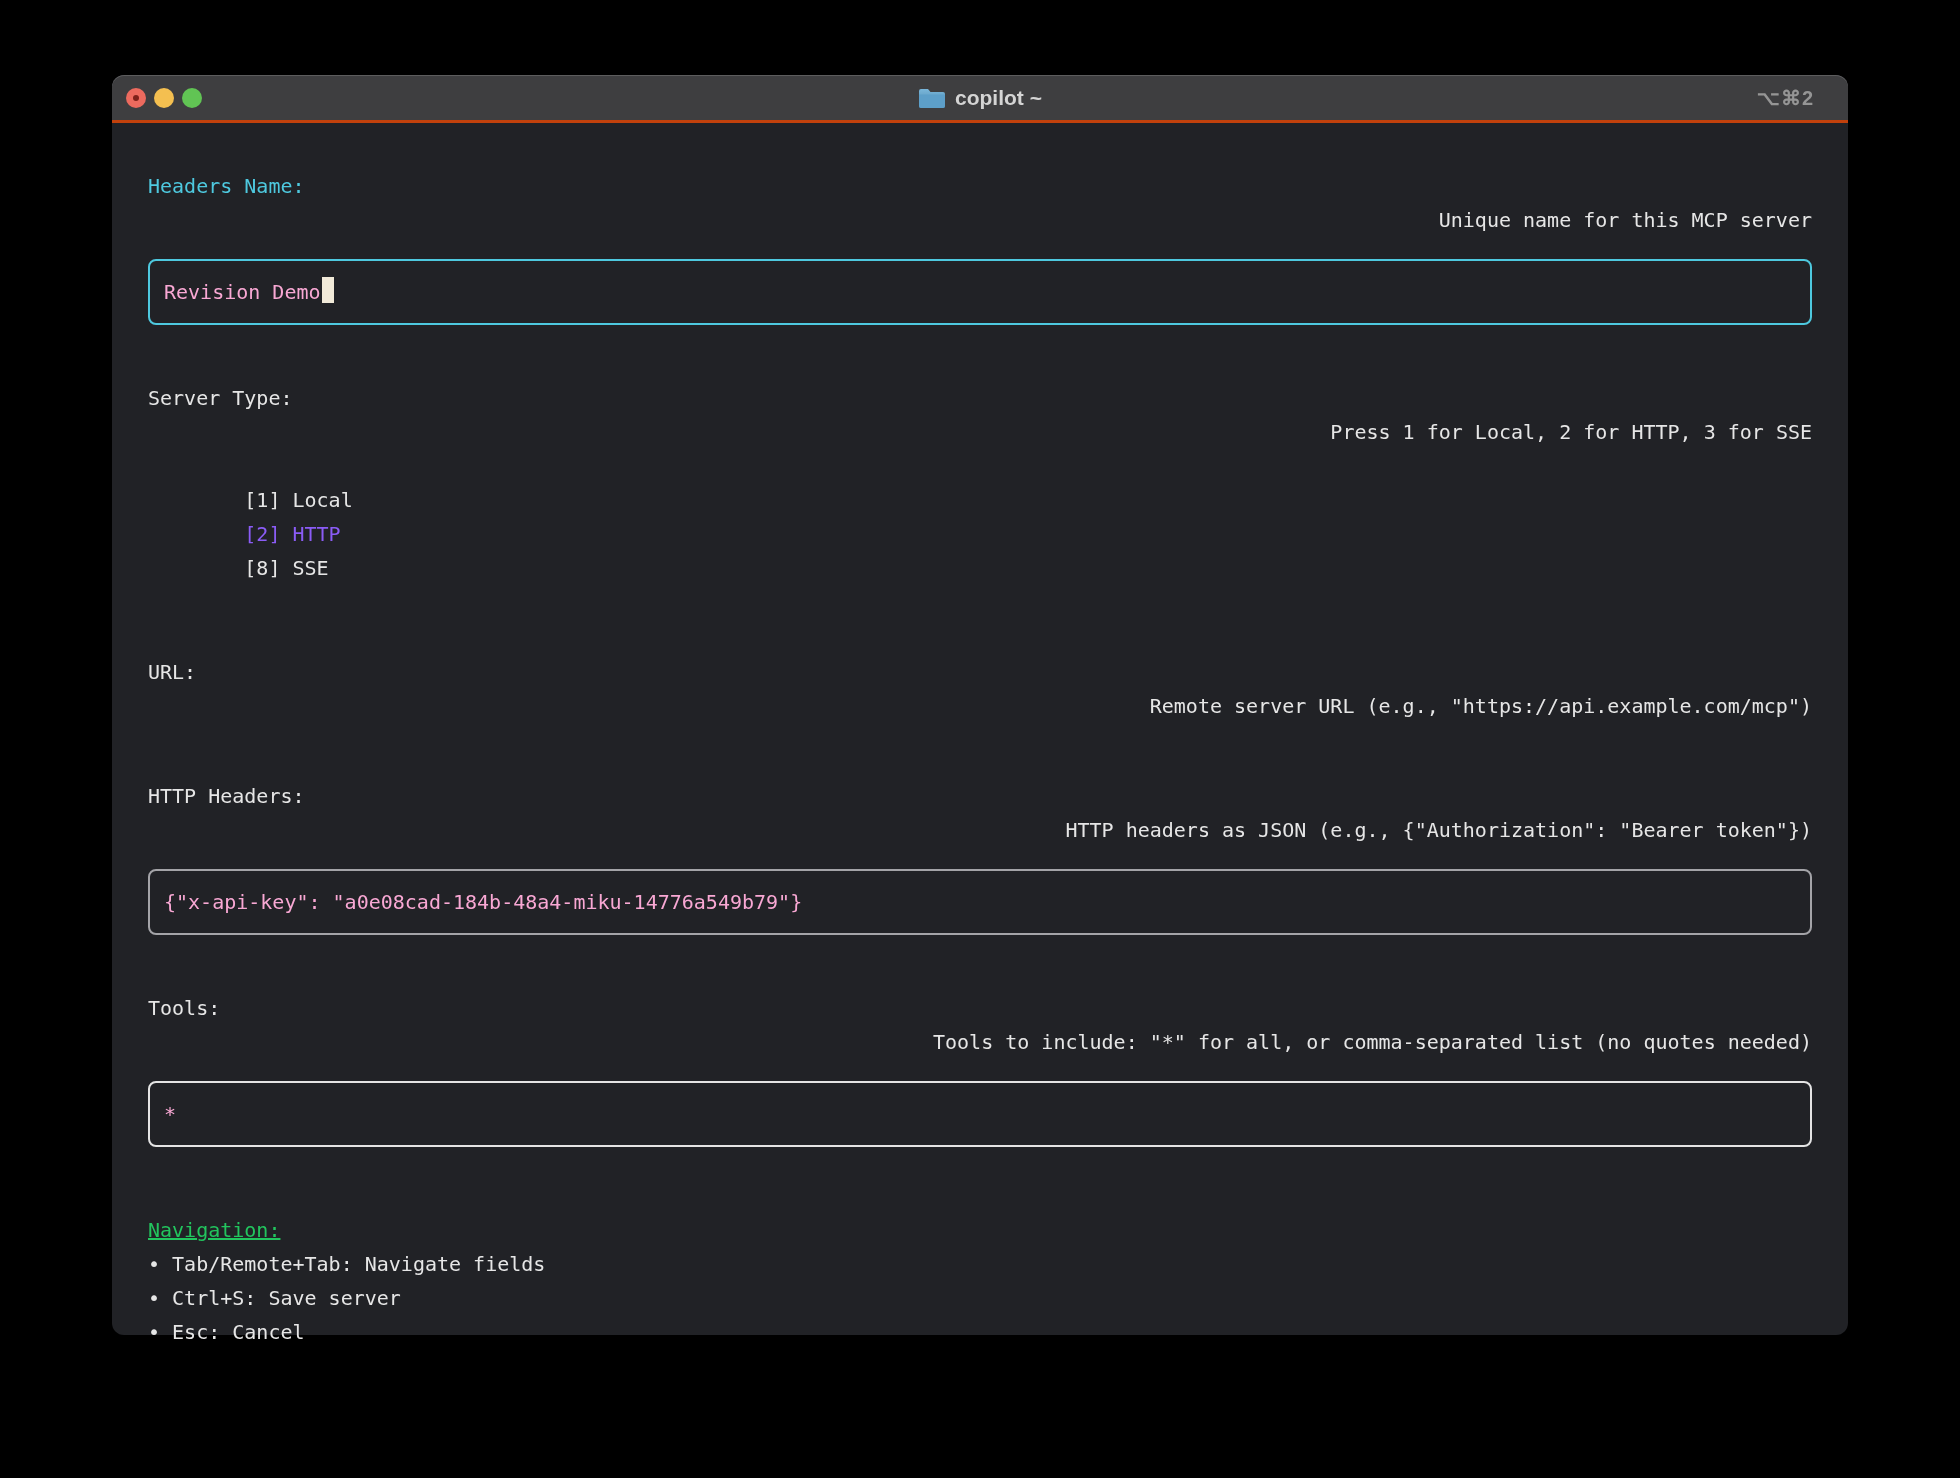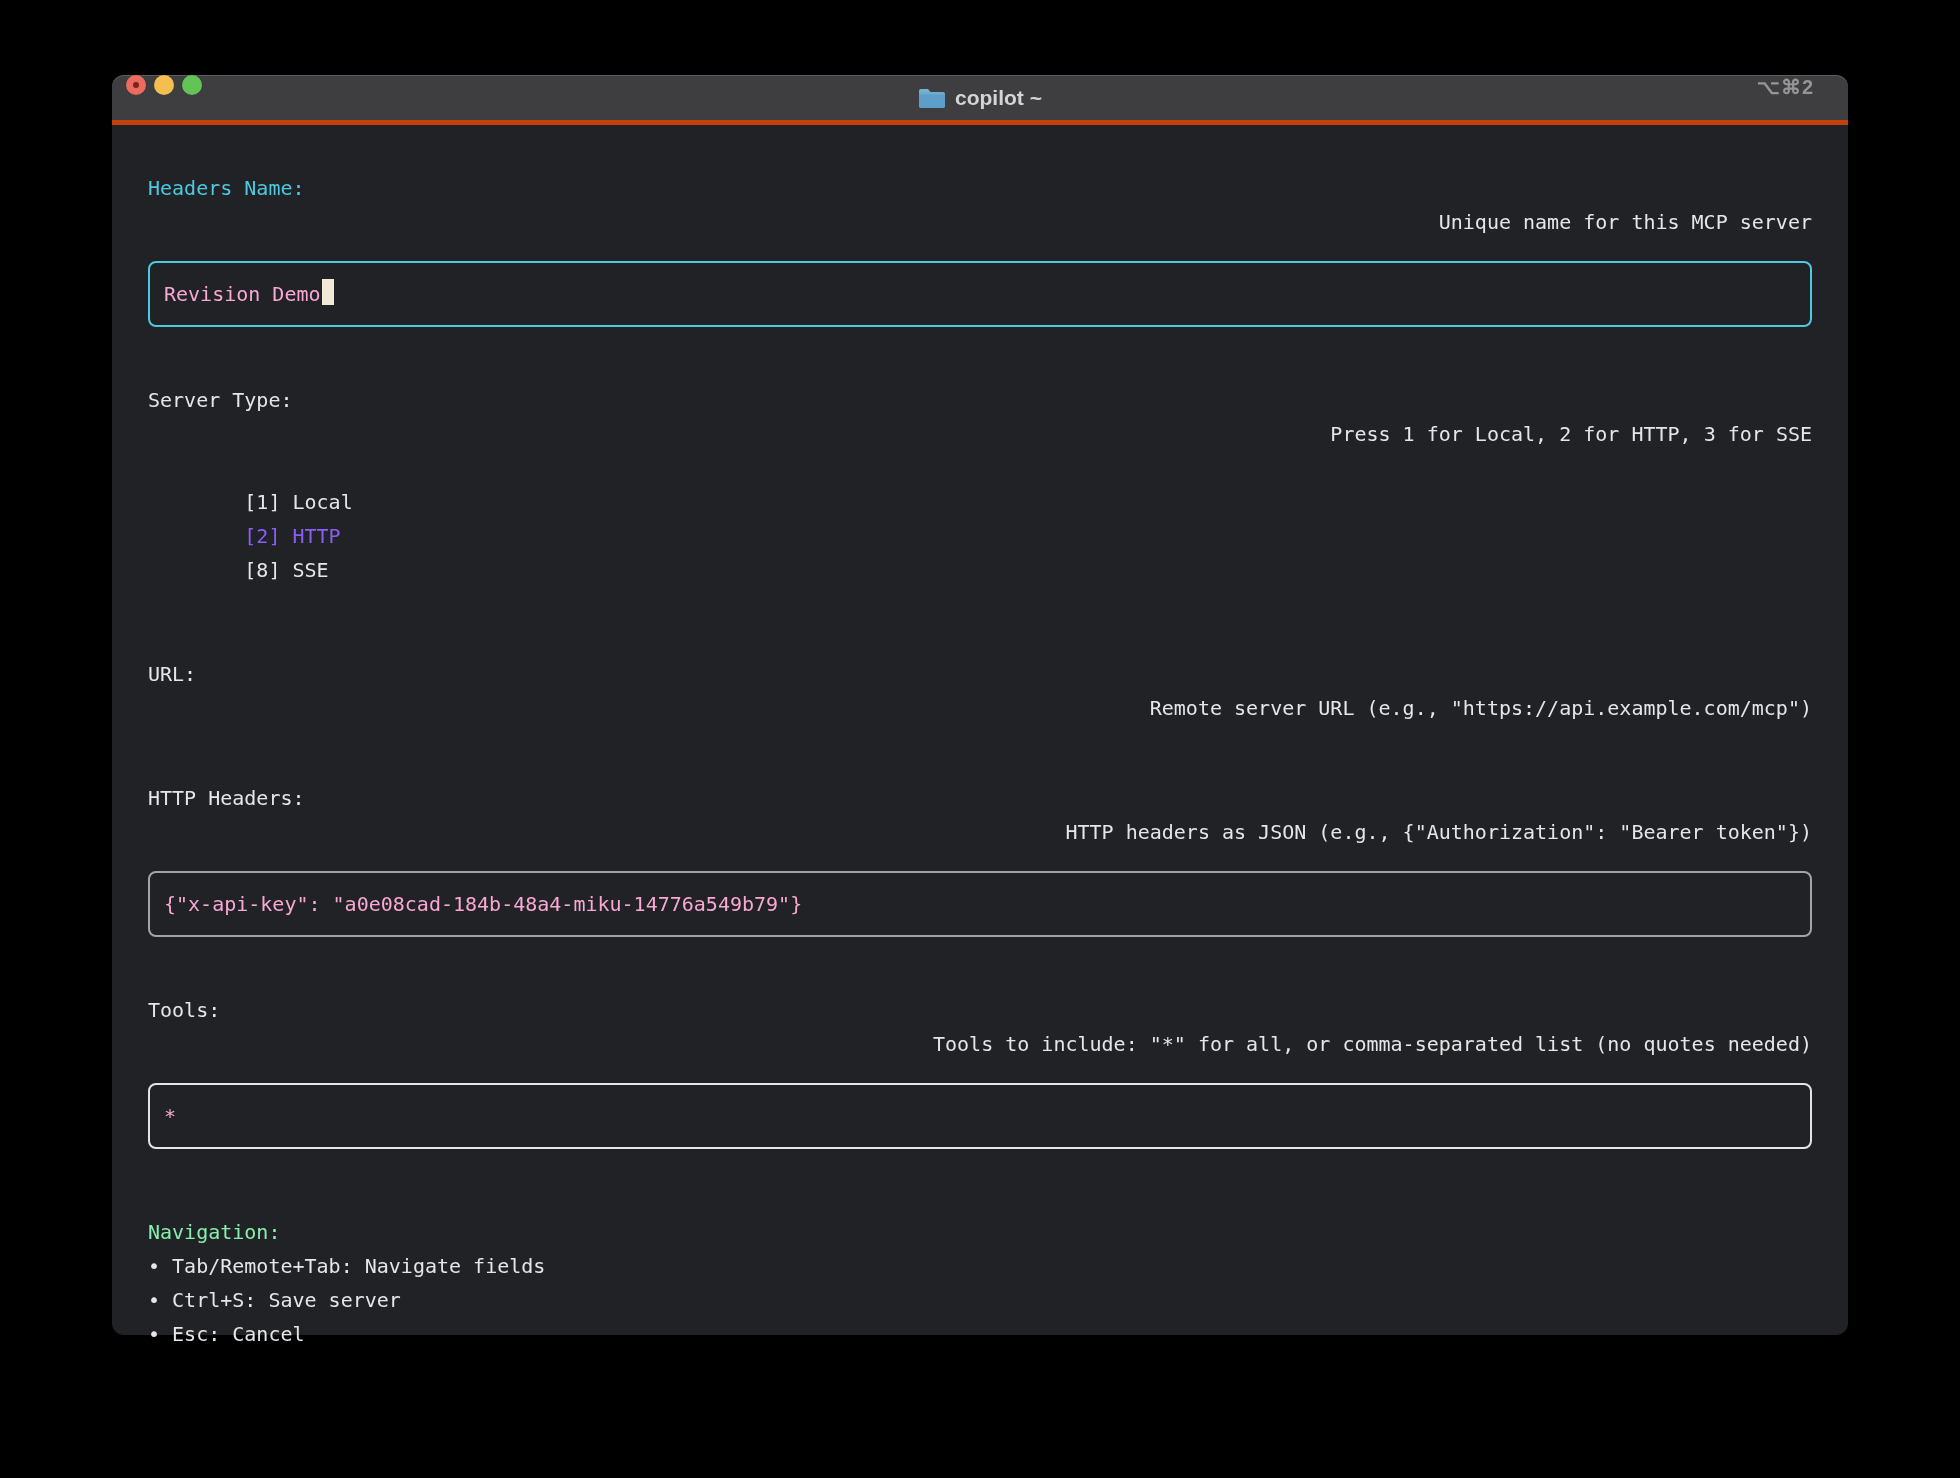--- a/index.html
+++ b/index.html
@@ -9,23 +9,23 @@
     font-family:"DejaVu Sans Mono", monospace;
   }
   .window{
     position:absolute;left:112px;top:75px;width:1736px;height:1260px;
     background:#212226;border-radius:12px;
     box-shadow:0 25px 70px rgba(0,0,0,.85);
   }
   
   .titlebar{
     height:45px;background:#3e3e40;border-radius:12px 12px 0 0;
-    position:relative;display:flex;align-items:flex-start;
+    position:relative;display:flex;align-items:center;
     box-shadow:inset 0 1px 0 rgba(255,255,255,.16);
-    border-bottom:5px solid #c2410c;
+    border-bottom:3px solid #c2410c;
   }
   .lights{display:flex;gap:8px;padding-left:14px;z-index:2;}
   .tl{width:20px;height:20px;border-radius:50%;position:relative;cursor:default;}
   .tl.red{background:#ec6a5e;}
   .tl.red .dot{position:absolute;left:7px;top:7px;width:6px;height:6px;border-radius:50%;background:#7e211a;}
   .tl.yellow{background:#f4bf50;}
   .tl.green{background:#61c454;}
   .title-wrap{
     position:absolute;left:0;right:0;top:0;bottom:0;
     display:flex;justify-content:center;align-items:center;gap:9px;z-index:1;
@@ -41,21 +41,21 @@
   }
   
   .content{
     padding:46px 36px 0 36px;
     font-size:20px;line-height:34px;color:#e6e6e6;
   }
   .section{margin:0 0 56px 0;}
   .section.no-box{margin-bottom:36px;}
   .label{white-space:pre;}
   .label.cyan{color:#4ec9df;}
-  .label.green{color:#86efac;}
+  .label.green{color:#22c55e;text-decoration:underline;}
   .desc{white-space:pre;text-align:right;}
   .box{
     margin-top:22px;height:34px;
     border:2px solid #a4a4a8;border-radius:8px;
     padding:14px 14px;white-space:pre;color:#f9a8d4;
   }
   .box.focused{border-color:#4ec9df;}
   .box.bright{border-color:#e4e4e4;}
   .cursor{
     display:inline-block;width:12px;height:26px;background:#f1ead9;

